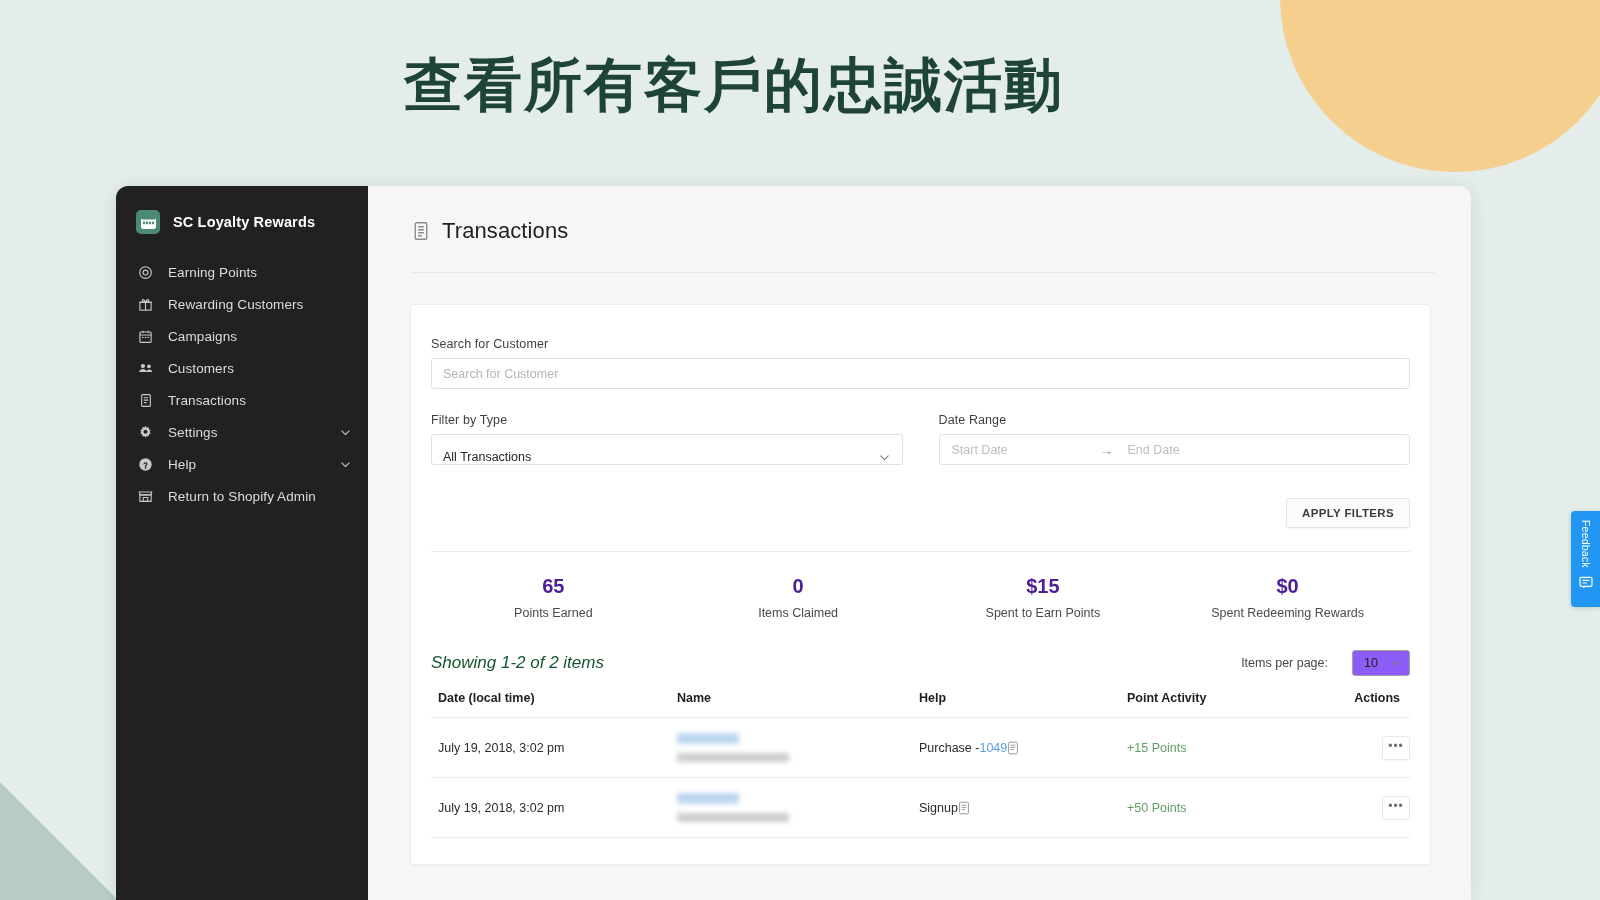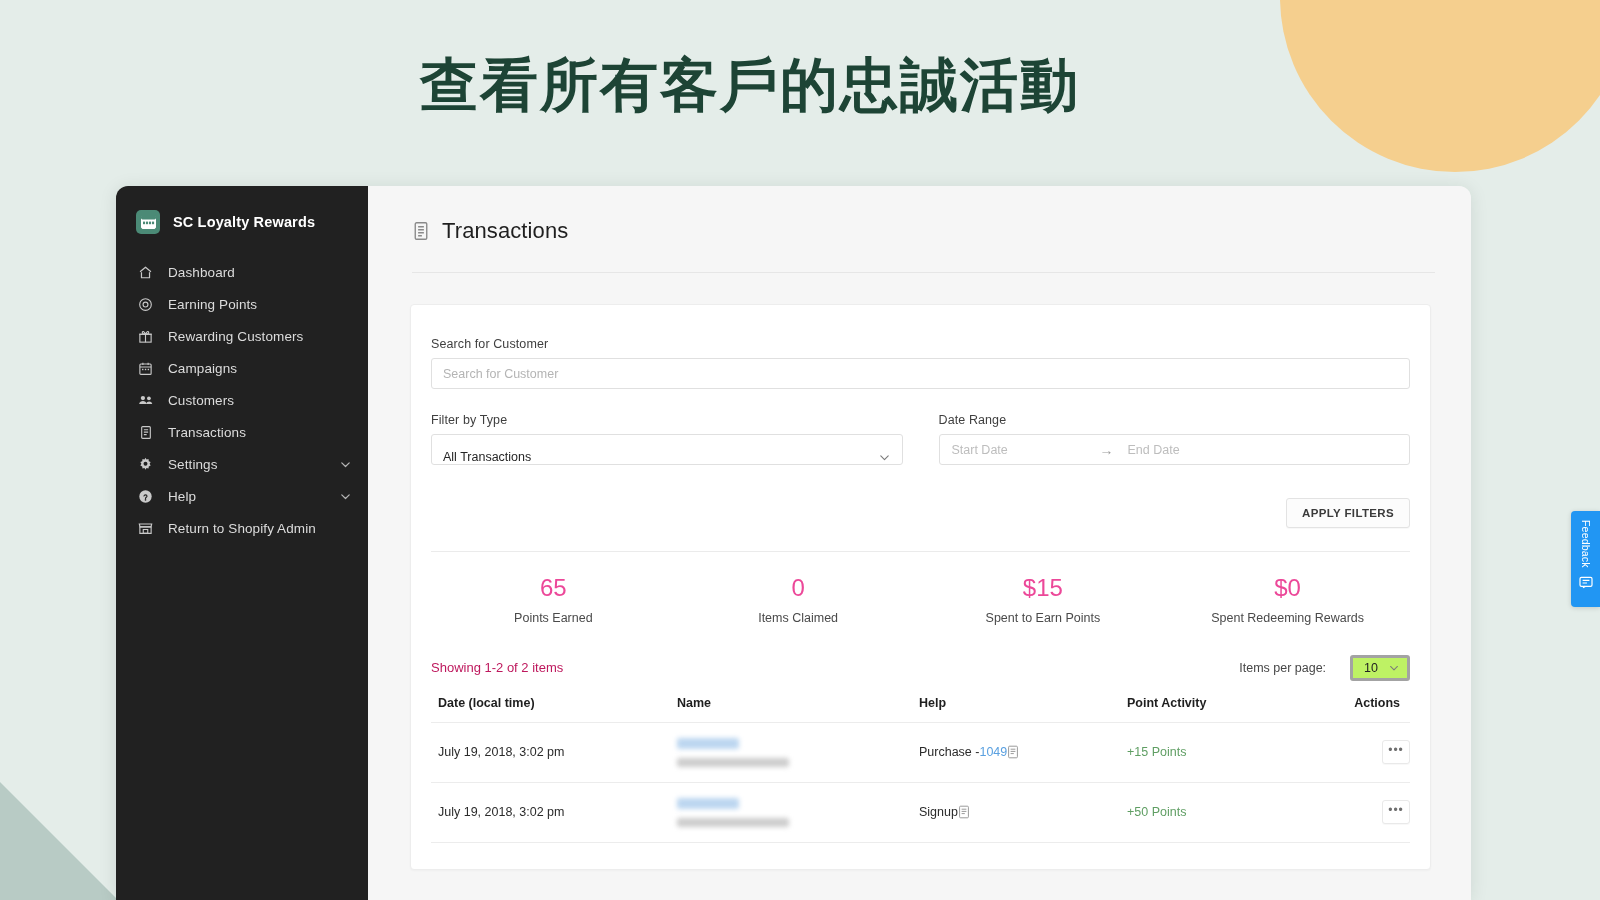--- a/index.html
+++ b/index.html
@@ -39,21 +39,21 @@
     height: 0;
     border-left: 118px solid #b8cbc5;
     border-top: 118px solid transparent;
     pointer-events: none;
   }
 
   
   .headline {
     position: absolute;
     top: 52px;
-    left: 16px;
+    left: 0;
     width: 1468px;
     text-align: center;
     font-size: 58px;
     line-height: 1.15;
     font-weight: 700;
     color: #1d4435;
     letter-spacing: 2px;
     font-family: "Liberation Sans", "DejaVu Sans", sans-serif;
   }
 
@@ -264,52 +264,53 @@
     margin-top: 23px;
     height: 1px;
     background: #ebebeb;
   }
   .stats {
     display: flex;
     padding: 22px 0 4px 0;
   }
   .stat { flex: 1 1 0; text-align: center; }
   .stat-value {
-    font-size: 24px;
-    font-weight: 400;
-    color: #ec4899;
+    font-size: 20px;
+    font-weight: 700;
+    color: #4c1d95;
     line-height: 1.2;
   }
   .stat-label {
     margin-top: 8px;
     font-size: 12.5px;
     color: #4a4a4a;
   }
 
   .table-topbar {
     display: flex;
     align-items: center;
     margin-top: 26px;
   }
   .showing {
-    font-size: 13px;
-    color: #be185d;
+    font-size: 17px;
+    color: #14532d;
+    font-style: italic;
   }
   .perpage {
     margin-left: auto;
     display: flex;
     align-items: center;
     gap: 24px;
     text-align: center;
   }
   .perpage-label { font-size: 12.5px; color: #474747; }
   .perpage-select {
-    border: 3px solid #a3a3a3;
+    border: 1px solid #a3a3a3;
     border-radius: 3px;
-    background: #bef264;
+    background: #8b5cf6;
     height: 26px;
     min-width: 58px;
     display: flex;
     align-items: center;
     padding: 0 7px 0 11px;
     font-size: 12.5px;
     color: #222;
     cursor: pointer;
     gap: 9px;
   }
@@ -443,29 +444,20 @@
             <rect x="5" y="5.6" width="2.1" height="2.6" fill="#4b8a76"></rect>
             <rect x="8" y="5.6" width="2.1" height="2.6" fill="#4b8a76"></rect>
             <rect x="11" y="5.6" width="2.1" height="2.6" fill="#4b8a76"></rect>
           </svg>
         </span>
         <span class="brand-name">SC Loyalty Rewards</span>
       </div>
 
       <nav class="nav">
 
-        <div class="nav-item">
-          <span class="nav-ico">
-            <svg width="15" height="15" viewBox="0 0 16 16" fill="none" stroke="currentColor" stroke-width="1.3" stroke-linejoin="round">
-              <path d="M2.2 7.2 8 2.4l5.8 4.8"></path>
-                <path d="M3.7 7.7v5.9h8.6V7.7"></path>
-            </svg>
-          </span>
-          <span class="nav-label">Dashboard</span>
-        </div>
 
         <div class="nav-item">
           <span class="nav-ico">
             <svg width="15" height="15" viewBox="0 0 16 16" fill="none" stroke="currentColor" stroke-width="1.2">
               <circle cx="8" cy="8" r="6.2"></circle>
                 <circle cx="8" cy="8" r="2.6"></circle>
             </svg>
           </span>
           <span class="nav-label">Earning Points</span>
         </div>

